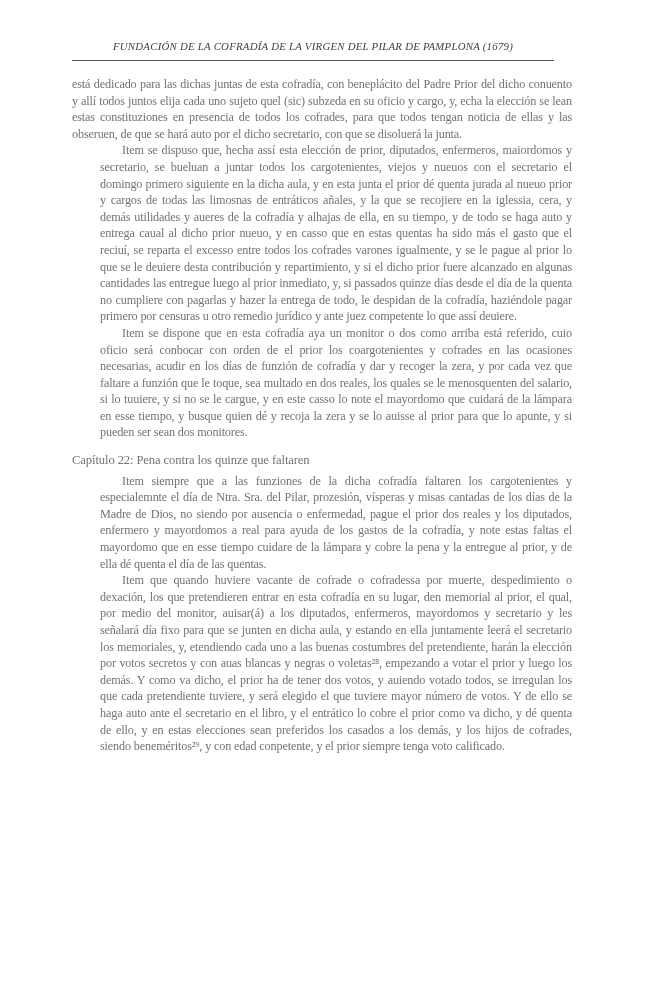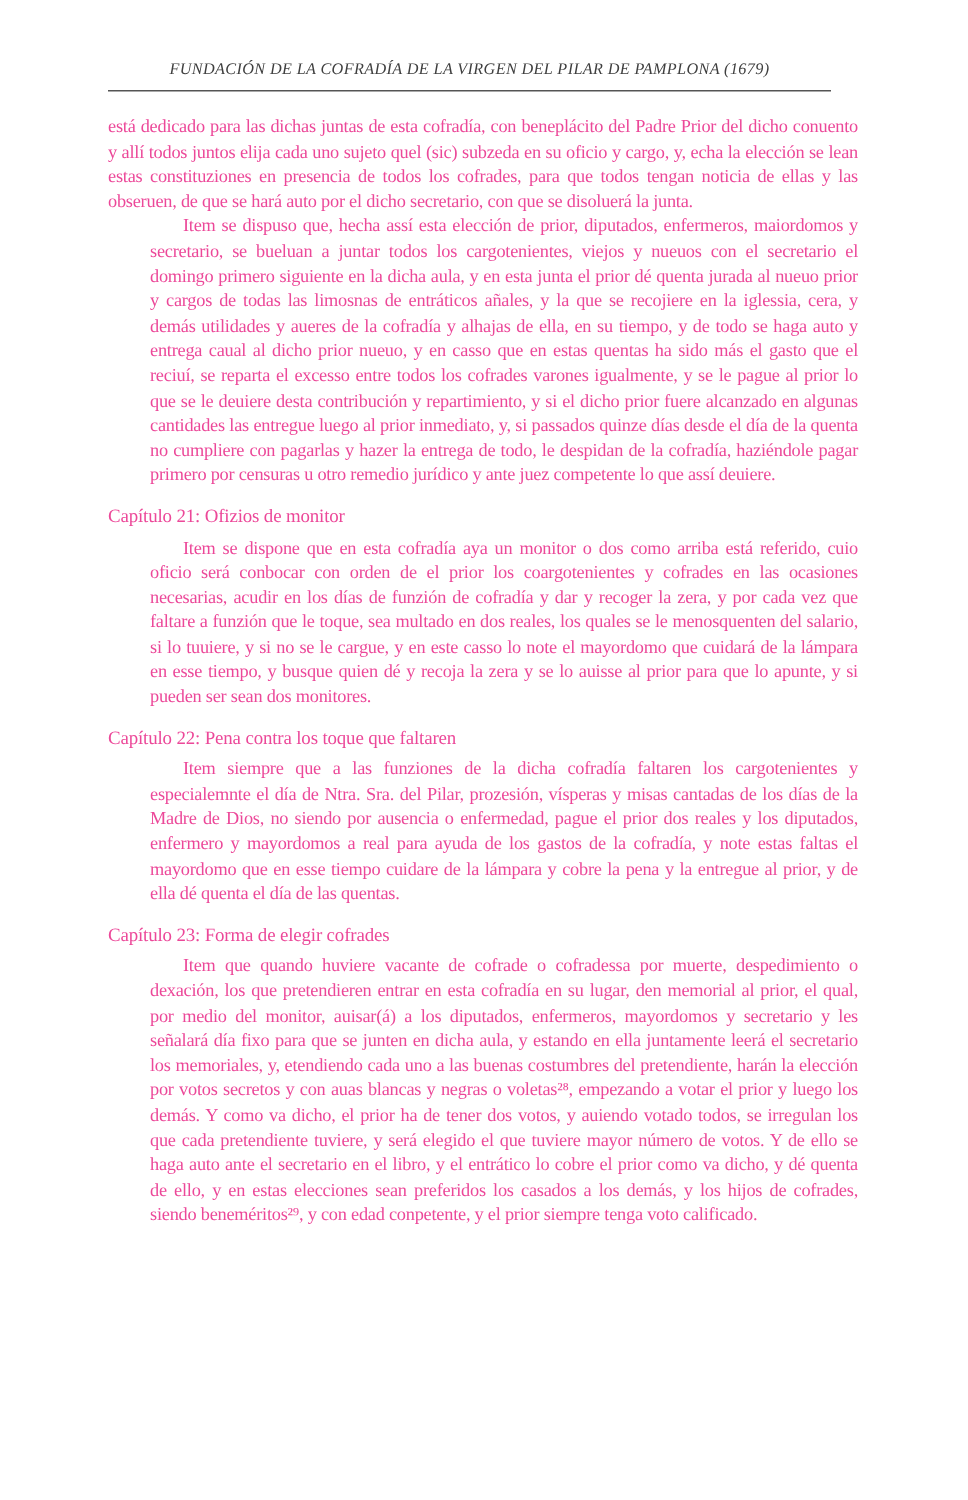--- a/index.html
+++ b/index.html
@@ -33,21 +33,21 @@
     letter-spacing: 0.25px;
     color: #3f3f3f;
     white-space: nowrap;
   }
   .main-text {
     margin-top: 15px;
     font-size: 12.2px;
     line-height: 16.6px;
     letter-spacing: -0.15px;
     text-align: justify;
-    color: #ec4899;
+    color: #737373;
   }
   .main-text p { margin: 0; }
   p.intro { text-indent: 0; }
   p.item  { text-indent: 22px; margin-left: 28px; }
   .chapter-heading {
     font-size: 12.6px;
     font-weight: normal;
     margin: 11px 0 4px 0;
     letter-spacing: -0.1px;
   }
@@ -85,27 +85,25 @@
 
     <div class="running-header">
       <span class="hdr-text">FUNDACIÓN DE LA COFRADÍA DE LA VIRGEN DEL PILAR DE PAMPLONA (1679)</span>
     </div>
 
     <div class="main-text">
       <p class="intro">está dedicado para las dichas juntas de esta cofradía, con beneplácito del Padre Prior del dicho conuento y allí todos juntos elija cada uno sujeto quel (sic) subzeda en su oficio y cargo, y, echa la elección se lean estas constituziones en presencia de todos los cofrades, para que todos tengan noticia de ellas y las obseruen, de que se hará auto por el dicho secretario, con que se disoluerá la junta.</p>
 
       <p class="item">Item se dispuso que, hecha assí esta elección de prior, diputados, enfermeros, maiordomos y secretario, se bueluan a juntar todos los cargotenientes, viejos y nueuos con el secretario el domingo primero siguiente en la dicha aula, y en esta junta el prior dé quenta jurada al nueuo prior y cargos de todas las limosnas de entráticos añales, y la que se recojiere en la iglessia, cera, y demás utilidades y aueres de la cofradía y alhajas de ella, en su tiempo, y de todo se haga auto y entrega caual al dicho prior nueuo, y en casso que en estas quentas ha sido más el gasto que el reciuí, se reparta el excesso entre todos los cofrades varones igualmente, y se le pague al prior lo que se le deuiere desta contribución y repartimiento, y si el dicho prior fuere alcanzado en algunas cantidades las entregue luego al prior inmediato, y, si passados quinze días desde el día de la quenta no cumpliere con pagarlas y hazer la entrega de todo, le despidan de la cofradía, haziéndole pagar primero por censuras u otro remedio jurídico y ante juez competente lo que assí deuiere.</p>
 
-      <h2 class="chapter-heading">Capítulo 21: Ofizios de monitor</h2>
       <p class="item">Item se dispone que en esta cofradía aya un monitor o dos como arriba está referido, cuio oficio será conbocar con orden de el prior los coargotenientes y cofrades en las ocasiones necesarias, acudir en los días de funzión de cofradía y dar y recoger la zera, y por cada vez que faltare a funzión que le toque, sea multado en dos reales, los quales se le menosquenten del salario, si lo tuuiere, y si no se le cargue, y en este casso lo note el mayordomo que cuidará de la lámpara en esse tiempo, y busque quien dé y recoja la zera y se lo auisse al prior para que lo apunte, y si pueden ser sean dos monitores.</p>
 
-      <h2 class="chapter-heading">Capítulo 22: Pena contra los toque que faltaren</h2>
+      <h2 class="chapter-heading">Capítulo 22: Pena contra los quinze que faltaren</h2>
       <p class="item">Item siempre que a las funziones de la dicha cofradía faltaren los cargotenientes y especialemnte el día de Ntra. Sra. del Pilar, prozesión, vísperas y misas cantadas de los días de la Madre de Dios, no siendo por ausencia o enfermedad, pague el prior dos reales y los diputados, enfermero y mayordomos a real para ayuda de los gastos de la cofradía, y note estas faltas el mayordomo que en esse tiempo cuidare de la lámpara y cobre la pena y la entregue al prior, y de ella dé quenta el día de las quentas.</p>
 
-      <h2 class="chapter-heading">Capítulo 23: Forma de elegir cofrades</h2>
       <p class="item">Item que quando huviere vacante de cofrade o cofradessa por muerte, despedimiento o dexación, los que pretendieren entrar en esta cofradía en su lugar, den memorial al prior, el qual, por medio del monitor, auisar(á) a los diputados, enfermeros, mayordomos y secretario y les señalará día fixo para que se junten en dicha aula, y estando en ella juntamente leerá el secretario los memoriales, y, etendiendo cada uno a las buenas costumbres del pretendiente, harán la elección por votos secretos y con auas blancas y negras o voletas²⁸, empezando a votar el prior y luego los demás. Y como va dicho, el prior ha de tener dos votos, y auiendo votado todos, se irregulan los que cada pretendiente tuviere, y será elegido el que tuviere mayor número de votos. Y de ello se haga auto ante el secretario en el libro, y el entrático lo cobre el prior como va dicho, y dé quenta de ello, y en estas elecciones sean preferidos los casados a los demás, y los hijos de cofrades, siendo beneméritos²⁹, y con edad conpetente, y el prior siempre tenga voto calificado.</p>
     </div>
   </div>
 
   <div class="footnotes">
     <p class="footnote">
       <sup>28</sup><span class="fn-term"></span><span>Papelillos insaculados con el nombre de alguna persona.</span>
     </p>
     <p class="footnote">
       <sup>38</sup><span class="fn-term">beneméritos</span><span> subrayado en el persona.</span>

